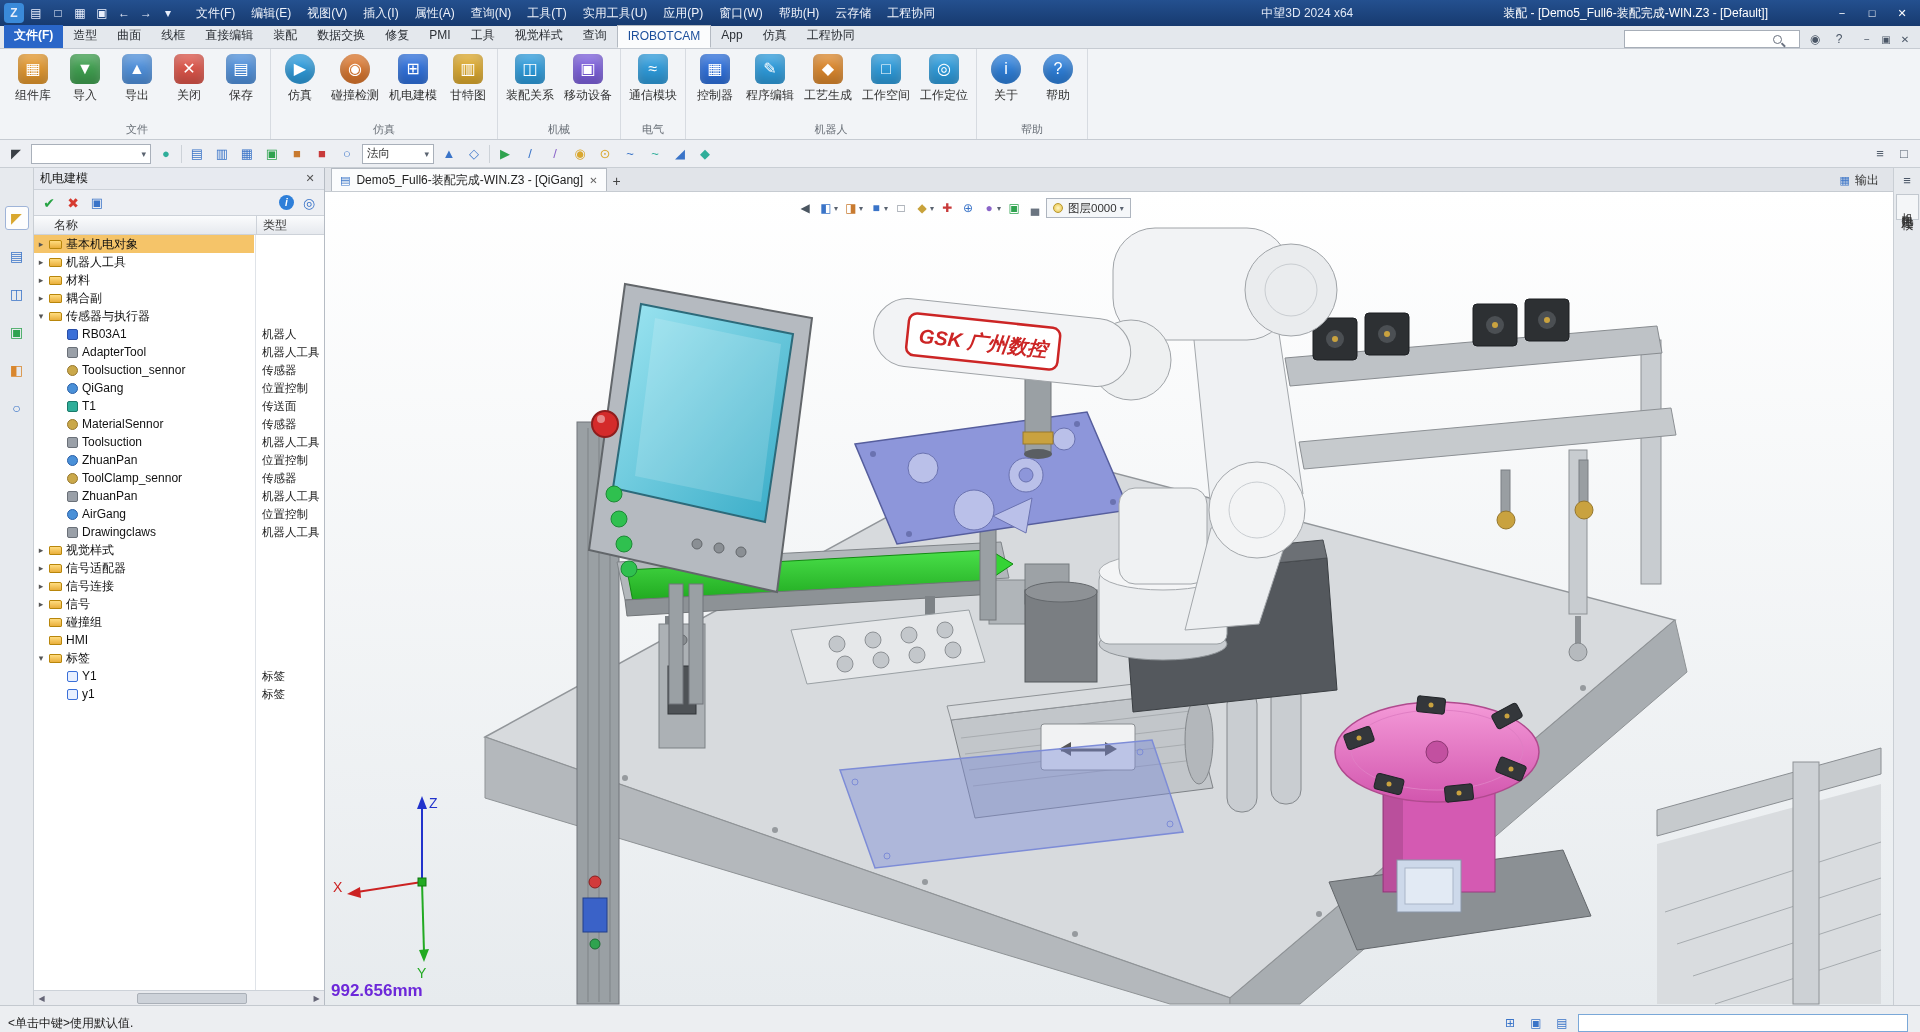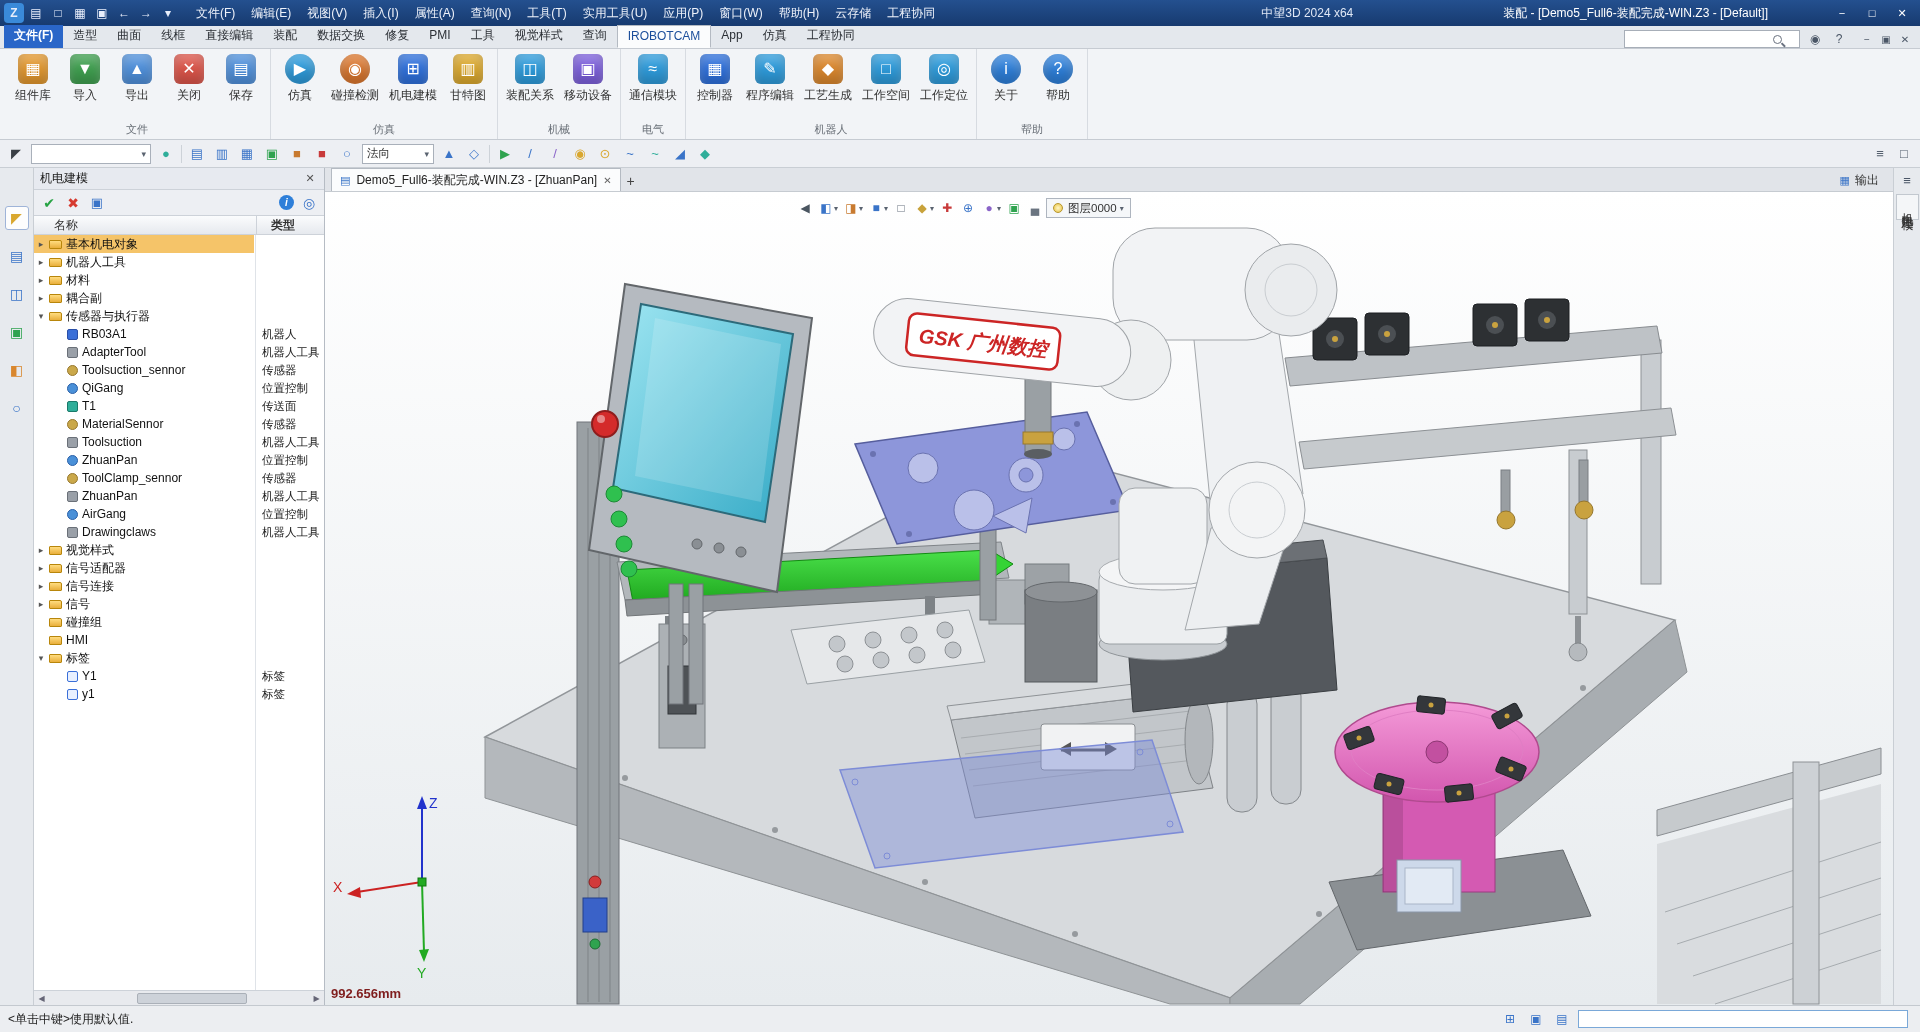--- a/index.html
+++ b/index.html
@@ -61,21 +61,21 @@
   .panel-header { height:22px; background:#e7eaf0; border-bottom:1px solid #cdd2d9; display:flex; align-items:center; padding:0 6px; }
   .panel-title { font-size:12px; color:#222; }
   .panel-close { margin-left:auto; width:16px; text-align:center; color:#555; font-size:11px; }
   .panel-toolbar { height:26px; background:#edeff3; border-bottom:1px solid #cdd2d9; display:flex; align-items:center; gap:6px; padding:0 6px; }
   .pt-ic { width:18px; height:18px; display:flex; align-items:center; justify-content:center; font-size:14px; }
   .pt-ic.ok { color:#27a344; } .pt-ic.no { color:#d63a2f; } .pt-ic.rst { color:#3a74c8; font-size:13px; }
   .pt-ic.info { margin-left:auto; width:15px; height:15px; border-radius:50%; background:#2e7fd9; color:#fff; font-size:10px; font-style:italic; font-weight:bold; }
   .pt-ic.loc { color:#3a74c8; }
   .cols { height:19px; display:flex; background:linear-gradient(#fbfcfd,#e6e9ee); border-bottom:1px solid #cdd2d9; font-size:12px; color:#333; }
   .col-name { width:222px; padding-left:20px; line-height:18px; }
-  .col-type { flex:1; border-left:1px solid #cdd2d9; padding-left:14px; line-height:18px;font-weight:bold; }
+  .col-type { flex:1; border-left:1px solid #cdd2d9; padding-left:6px; line-height:18px; }
   .tree-body { flex:1; background:#fff; overflow:hidden; position:relative;
     background-image:linear-gradient(90deg, transparent 221px, #dfe3e8 221px, #dfe3e8 222px, transparent 222px); }
   .trow { height:18px; display:flex; align-items:center; position:relative; font-size:12px; color:#111; }
   .trow.lvl1 { padding-left:18px; }
   .trow.sel { background:linear-gradient(90deg,#f5c469 0,#f5c469 220px,transparent 220px); }
   .exp { width:14px; text-align:center; color:#555; font-size:9px; flex:none; }
   .tico { width:11px; height:11px; border-radius:2px; flex:none; margin:0 4px 0 1px; }
   .tico.folder { width:13px; height:9px; background:linear-gradient(#ffdc80,#e9af3c); border:1px solid #b8860b; border-radius:1px 2px 1px 1px; }
   .tico.robot { background:#3a6fd8; border:1px solid #2a4fa8; }
   .tico.tool { background:#9aa0a8; border:1px solid #6a7078; }
@@ -98,30 +98,30 @@
   .dtab .dclose { color:#666; font-size:10px; }
   .newtab { width:20px; height:20px; display:flex; align-items:center; justify-content:center; color:#444; font-size:14px; }
   .output-tab { margin-left:auto; display:flex; align-items:center; gap:5px; padding:0 8px; height:22px; font-size:12px; color:#333; }
   .output-tab .oico { color:#3a74c8; font-size:11px; }
   .vp-toolbar { position:absolute; top:30px; left:470px; display:flex; align-items:center; gap:3px; z-index:5; }
   .vt-ic { width:20px; height:20px; display:flex; align-items:center; justify-content:center; font-size:12px; border-radius:3px; }
   .vt-car { font-size:8px; color:#5a6370; margin-left:-2px; }
   .layer-dd { height:20px; border:1px solid #aeb5bf; background:#f5f7f9; display:flex; align-items:center; gap:5px; padding:7px 6px; font-size:11.5px; color:#333; }
   .bulb { width:10px; height:10px; border-radius:50%; background:radial-gradient(#fff6c8,#e8c23d); border:1px solid #b8962e; }
   .scene { position:absolute; left:0; top:24px; width:100%; height:calc(100% - 24px); display:block; }
-  .measure { position:absolute; left:6px; bottom:4px; font-size:13px; font-weight:bold; color:#7f1d1d; z-index:6; }
+  .measure { position:absolute; left:6px; bottom:4px; font-size:17px; font-weight:bold; color:#6d28d9; z-index:6; }
   .logo-text { font-weight:bold; font-style:italic; }
 
   
   .rightstrip { width:27px; background:#e7eaee; border-left:1px solid #c9ced4; display:flex; flex-direction:column; align-items:center; flex:none; padding-top:2px; }
   .rs-ic { width:20px; height:20px; display:flex; align-items:center; justify-content:center; color:#4a5666; font-size:13px; }
   .vtab { writing-mode:vertical-rl; font-size:12px; color:#333; background:#f4f6f8; border:1px solid #c2c8cf; padding:8px 2px; margin-top:4px; letter-spacing:2px; }
 
   
-  .statusbar { height:27px; background:#eceef1; border-top:1px solid #c4c9cf; display:flex; align-items:center; padding:0 8px; gap:6px; flex:none; }
+  .statusbar { height:27px; background:#eceef1; border-top:1px solid #c4c9cf; display:flex; align-items:flex-end; padding:0 8px; gap:6px; flex:none; }
   .hint { font-size:12px; color:#222; }
   .sb-spacer { flex:1; }
   .sb-btn { width:20px; height:19px; display:flex; align-items:center; justify-content:center; font-size:12px; color:#3a74c8; border:1px solid transparent; }
   .cmd-input { width:330px; height:18px; background:#fff; border:1px solid #7aa8d8; font-size:11px; padding:0 4px; outline:none; font-family:inherit; margin-right:4px; }
 </style>
 </head>
 <body>
 
 <div id="app">
 
@@ -645,21 +645,21 @@
           <div class="hs-thumb"></div>
         </div>
         <span class="hs-btn">▶</span>
       </div>
     </aside>
 
     <div class="viewport">
       <div class="doctabs">
         <div class="dtab">
           <span class="dico">▤</span>
-          <span>Demo5_Full6-装配完成-WIN.Z3 - [ZhuanPan]</span>
+          <span>Demo5_Full6-装配完成-WIN.Z3 - [QiGang]</span>
           <span class="dclose">✕</span>
         </div>
         <span class="newtab">+</span>
         <div class="output-tab">
           <span class="oico">▦</span>
           <span>输出</span>
         </div>
       </div>
 
       <div class="vp-toolbar">

